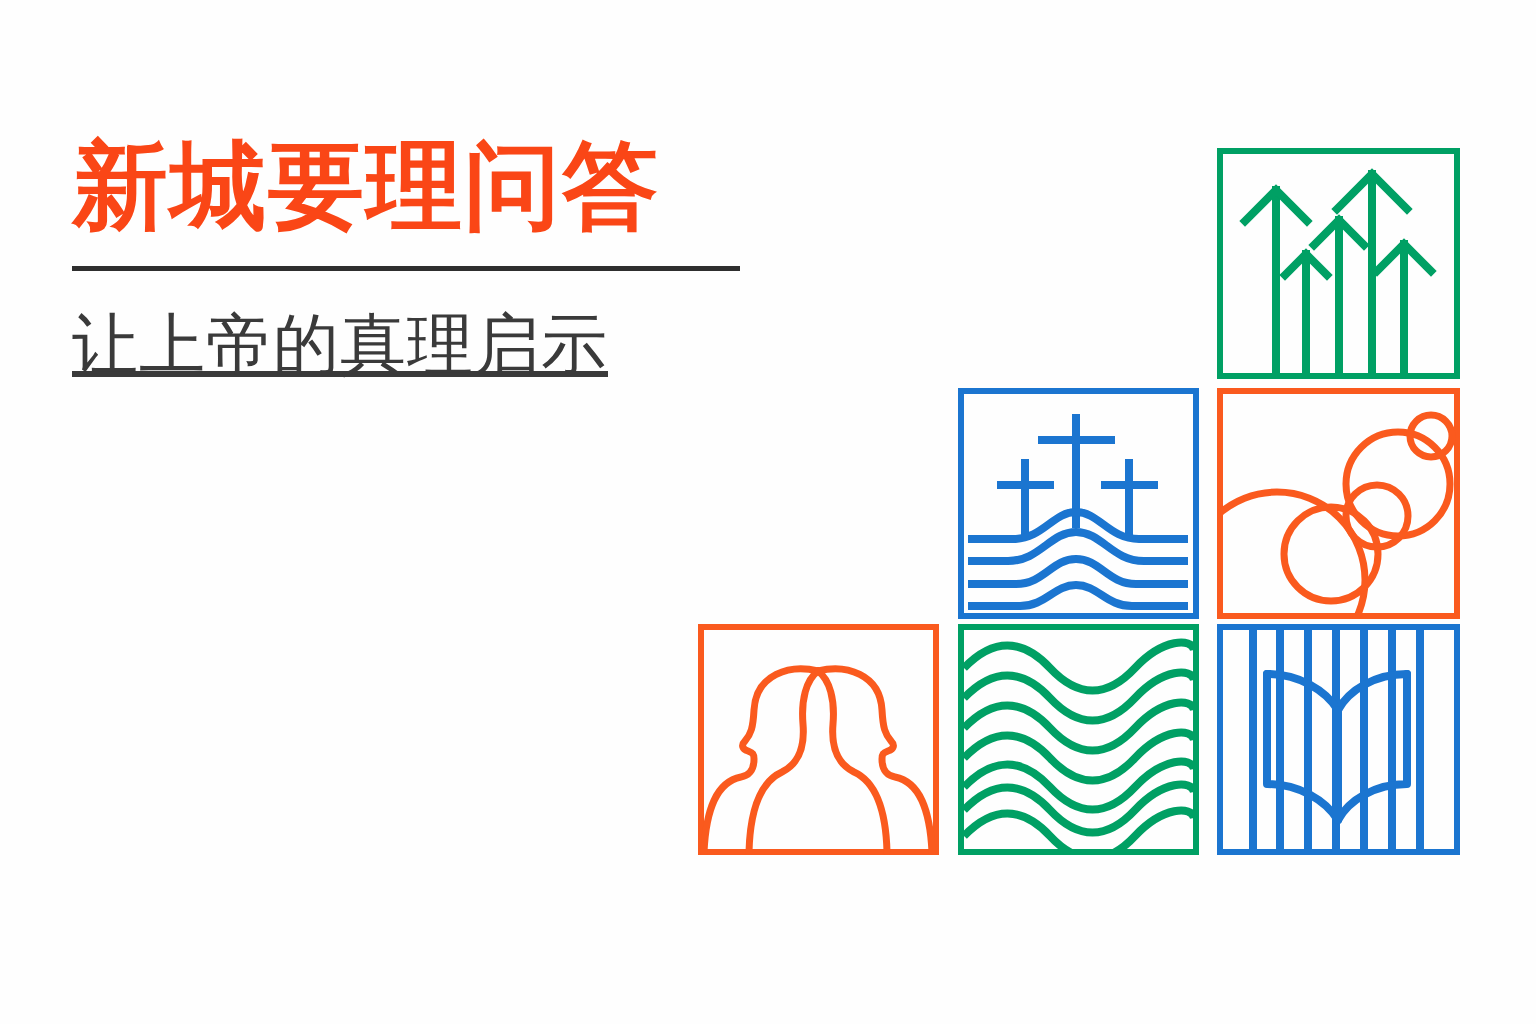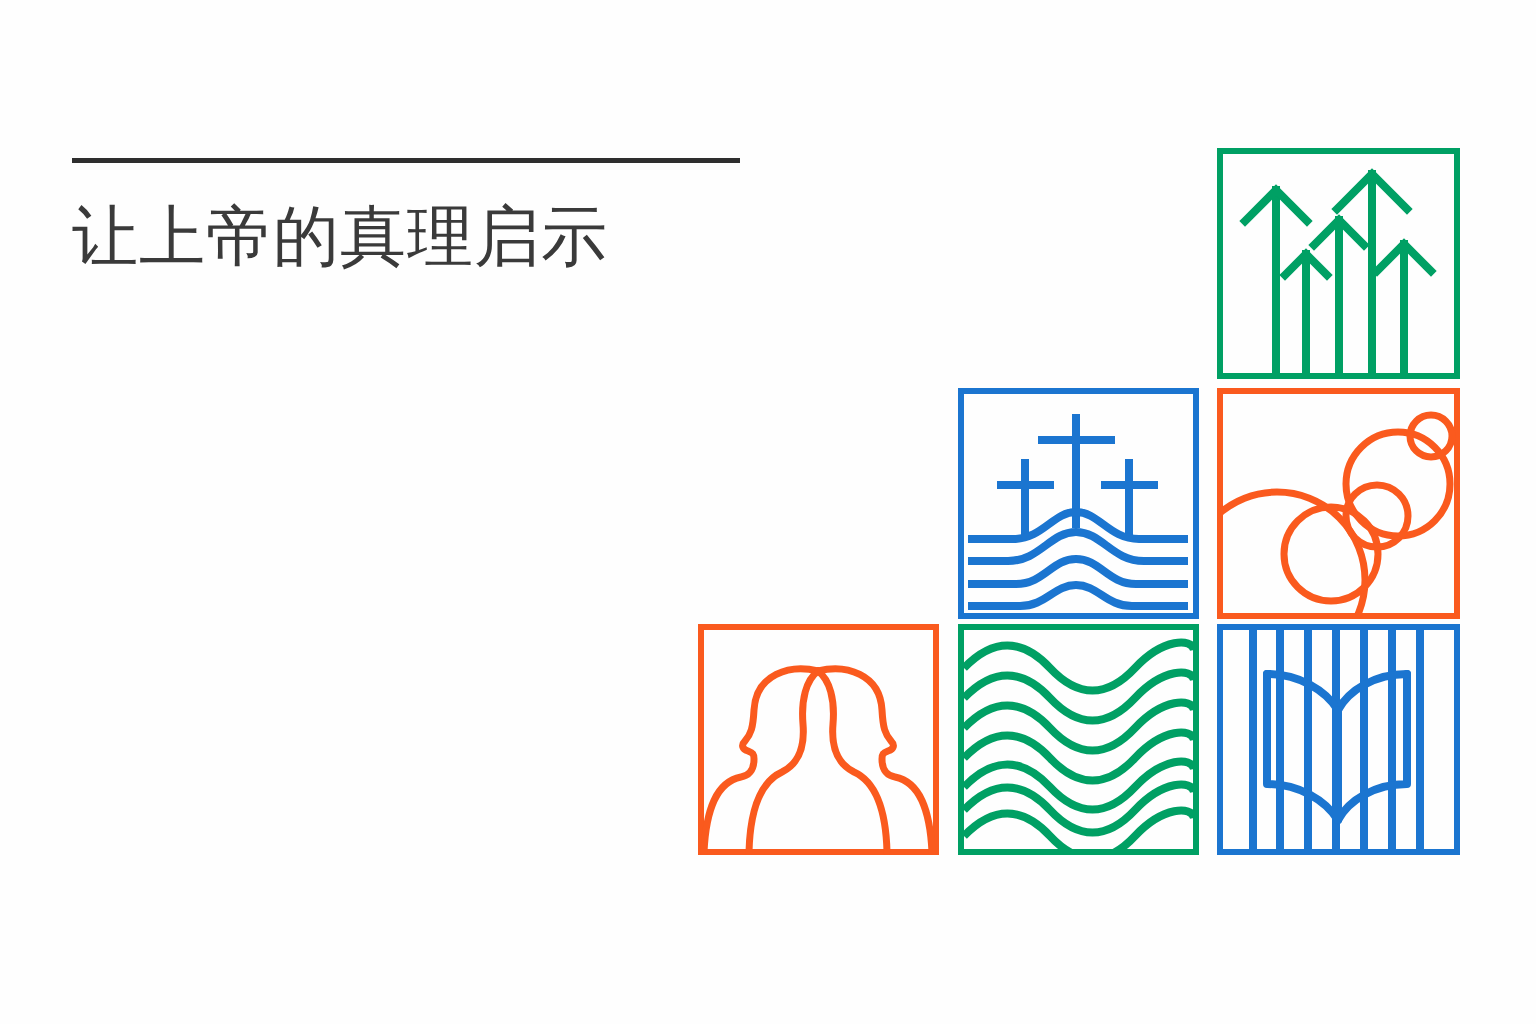--- a/index.html
+++ b/index.html
@@ -42,21 +42,21 @@
   }
 
   #subtitle {
     margin: 30px 0 0 0;
     font-size: 66px;
     line-height: 1.33;
     font-weight: 500;
     color: #3a3a3a;
     letter-spacing: 1px;
   }
-  #subtitle .sub-line { display: block; white-space: nowrap; }
+  #subtitle .sub-line { display: block; white-space: nowrap; text-decoration: underline; }
 
   
   #icon-mosaic {
     position: absolute;
     left: 690px;
     top: 140px;
     width: 790px;
     height: 730px;
   }
   .tile {
@@ -70,20 +70,21 @@
   #tile-creation { left: 527px; top: 248px; width: 243px; height: 231px; }
   #tile-cross    { left: 268px; top: 248px; width: 241px; height: 231px; }
   #tile-people   { left: 8px;   top: 484px; width: 241px; height: 231px; }
   #tile-water    { left: 268px; top: 484px; width: 241px; height: 231px; }
   #tile-book     { left: 527px; top: 484px; width: 243px; height: 231px; }
 </style>
 </head>
 <body>
 
 <div id="text-block">
+  <h1 id="main-title">新城要理问答</h1>
 
   <div id="title-divider"></div>
 
   <div id="subtitle">
     <span class="sub-line">让上帝的真理启示</span>
   </div>
 </div>
 
 <div id="icon-mosaic">
 

